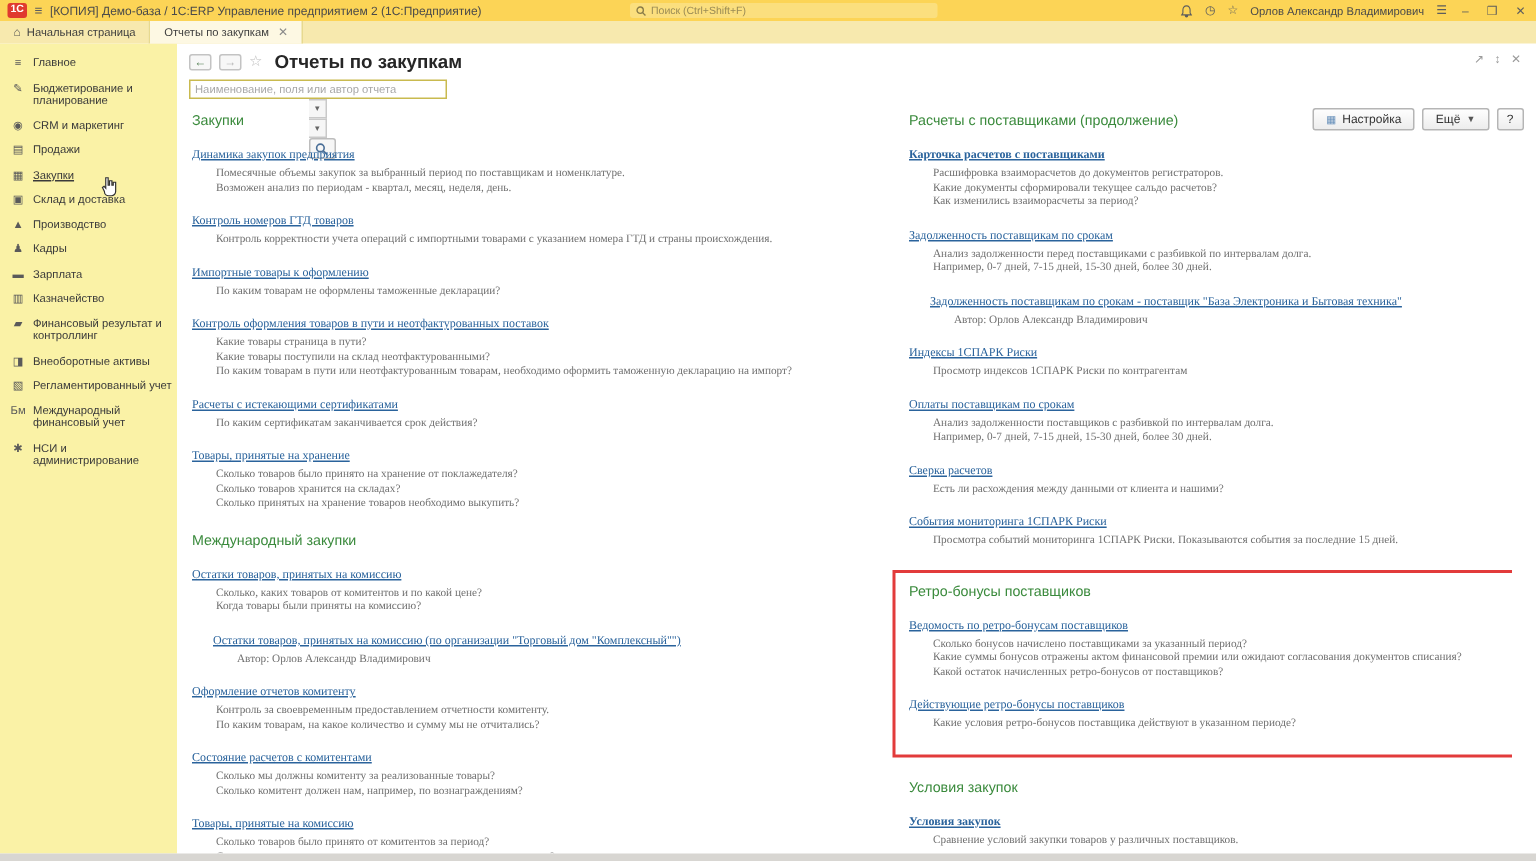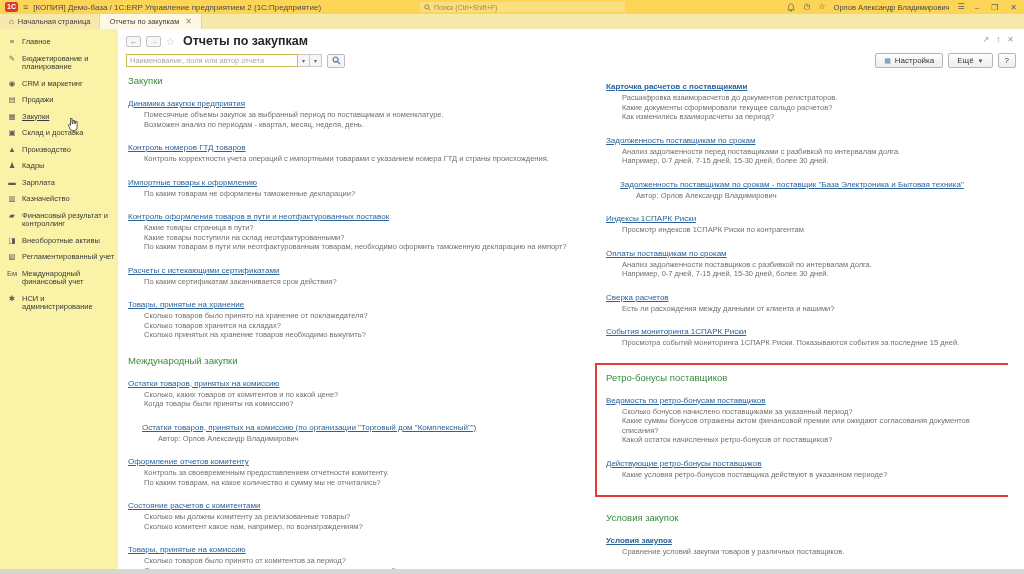--- a/index.html
+++ b/index.html
@@ -35,39 +35,39 @@
   .main { position:absolute; top:29px; left:118px; right:0; bottom:5px; background:#fff; overflow:hidden; }
   .nav-row { display:flex; align-items:center; gap:5px; padding:5px 8px 2px 8px; }
   .navbtn { width:15px; height:11px; border:1px solid #c3c3c3; border-radius:2px; background:#f7f7f7; font-size:8px; line-height:9px; text-align:center; color:#4f7d4f; cursor:pointer; }
   .navbtn.disabled { color:#b5b5b5; }
   .fav-star { color:#bdbdbd; font-size:10px; }
   .page-title { font-size:12.5px; font-weight:bold; color:#262626; margin-left:3px; }
   .mini-icons { position:absolute; right:10px; top:6px; display:flex; gap:7px; color:#9a9a9a; font-size:8px; }
   .mini-icons span { cursor:pointer; }
 
   .toolbar-row { display:flex; align-items:center; padding:3px 8px 0 8px; }
-  .search-wrap { display:flex; align-items:center; }
+  .search-wrap { display:flex; align-items:center;flex-direction:column; }
   .report-search { width:172px; height:13px; border:1px solid #c9ba4f; font-size:7.5px; padding:0 3px; color:#444; outline:none; background:#fff; }
   .report-search::placeholder { color:#a8a8a8; }
   .combo-btn { width:12px; height:13px; border:1px solid #c9c9c9; border-left:none; background:#f6f6f6; font-size:6px; color:#666; text-align:center; line-height:12px; cursor:pointer; }
   .lens-btn { width:18px; height:14px; border:1px solid #bdbdbd; border-radius:2px; background:#f6f6f6; margin-left:5px; cursor:pointer; display:flex; align-items:center; justify-content:center; }
   .tb-buttons { margin-left:auto; display:flex; gap:5px; align-items:center;text-align:right; }
   .btn { border:1px solid #b5b5b5; border-radius:2px; background:linear-gradient(#fefefe,#ededed); font-size:8px; color:#333; padding:2px 8px; cursor:pointer; display:flex; gap:4px; align-items:center; }
   .btn .bicon { color:#5b87b5; font-size:7px; }
   .btn .caret { font-size:6px; color:#555; }
   .btn.help { padding:2px 6px; }
 
   
   .columns { position:absolute; top:46px; left:10px; right:16px; bottom:0; display:flex; gap:26px; overflow:hidden; }
   .col-left { width:452px; flex:none; }
   .col-right { flex:1; min-width:0; }
   .section { margin-bottom:15px; }
   .section.highlighted { border:2px solid #e23b3b; padding:7px 9px 9px 9px; margin-left:-11px; margin-right:-4px; }
   .section-title { color:#3a8a3c; font-size:9.5px; margin-bottom:6px; }
-  .report { margin-bottom:7px; }
+  .report { margin-bottom:7px;font-family:Liberation Serif, serif; }
   .report.indent { margin-left:14px; }
   .report-link { color:#2a639c; font-size:8px; text-decoration:underline; cursor:pointer; display:inline-block; margin-bottom:2px; }
   .report-link.bold { font-weight:bold; }
   .desc { color:#707070; font-size:7.5px; line-height:9.5px;margin-left:16px; }
 
   
   .bottom-strip { position:absolute; bottom:0; left:0; right:0; height:5px; background:#d8d6d2; z-index:40; }
   .cursor { position:absolute; left:66px; top:117px; z-index:50; pointer-events:none; }
 </style>
 </head>
@@ -224,26 +224,27 @@
           <div class="report"><a class="report-link">Импортные товары к оформлению</a><div class="desc">По каким товарам не оформлены таможенные декларации?</div></div>
           <div class="report"><a class="report-link">Контроль оформления товаров в пути и неотфактурованных поставок</a><div class="desc">Какие товары страница в пути?</div><div class="desc">Какие товары поступили на склад неотфактурованными?</div><div class="desc">По каким товарам в пути или неотфактурованным товарам, необходимо оформить таможенную декларацию на импорт?</div></div>
           <div class="report"><a class="report-link">Расчеты с истекающими сертификатами</a><div class="desc">По каким сертификатам заканчивается срок действия?</div></div>
           <div class="report"><a class="report-link">Товары, принятые на хранение</a><div class="desc">Сколько товаров было принято на хранение от поклажедателя?</div><div class="desc">Сколько товаров хранится на складах?</div><div class="desc">Сколько принятых на хранение товаров необходимо выкупить?</div></div>
         </div>
         <div class="section">
           <div class="section-title">Международный закупки</div>
           <div class="report"><a class="report-link">Остатки товаров, принятых на комиссию</a><div class="desc">Сколько, каких товаров от комитентов и по какой цене?</div><div class="desc">Когда товары были приняты на комиссию?</div></div>
           <div class="report indent"><a class="report-link">Остатки товаров, принятых на комиссию (по организации "Торговый дом "Комплексный"")</a><div class="desc">Автор: Орлов Александр Владимирович</div></div>
           <div class="report"><a class="report-link">Оформление отчетов комитенту</a><div class="desc">Контроль за своевременным предоставлением отчетности комитенту.</div><div class="desc">По каким товарам, на какое количество и сумму мы не отчитались?</div></div>
-          <div class="report"><a class="report-link">Состояние расчетов с комитентами</a><div class="desc">Сколько мы должны комитенту за реализованные товары?</div><div class="desc">Сколько комитент какое нам, например, по вознаграждениям?</div></div>
+          <div class="report"><a class="report-link">Состояние расчетов с комитентами</a><div class="desc">Сколько мы должны комитенту за реализованные товары?</div><div class="desc">Сколько комитент должен нам, например, по вознаграждениям?</div></div>
           <div class="report"><a class="report-link">Товары, принятые на комиссию</a><div class="desc">Сколько товаров было принято от комитентов за период?</div><div class="desc">Сколько мы продали, списали, вернули или заказали за тот же период?</div></div>
         </div>
       </div>
     <div class="col-right" id="col-right">
         <div class="section">
+          <div class="section-title">Расчеты с поставщиками (продолжение)</div>
           <div class="report"><a class="report-link bold">Карточка расчетов с поставщиками</a><div class="desc">Расшифровка взаиморасчетов до документов регистраторов.</div><div class="desc">Какие документы сформировали текущее сальдо расчетов?</div><div class="desc">Как изменились взаиморасчеты за период?</div></div>
           <div class="report"><a class="report-link">Задолженность поставщикам по срокам</a><div class="desc">Анализ задолженности перед поставщиками с разбивкой по интервалам долга.</div><div class="desc">Например, 0-7 дней, 7-15 дней, 15-30 дней, более 30 дней.</div></div>
           <div class="report indent"><a class="report-link">Задолженность поставщикам по срокам - поставщик "База Электроника и Бытовая техника"</a><div class="desc">Автор: Орлов Александр Владимирович</div></div>
           <div class="report"><a class="report-link">Индексы 1СПАРК Риски</a><div class="desc">Просмотр индексов 1СПАРК Риски по контрагентам</div></div>
           <div class="report"><a class="report-link">Оплаты поставщикам по срокам</a><div class="desc">Анализ задолженности поставщиков с разбивкой по интервалам долга.</div><div class="desc">Например, 0-7 дней, 7-15 дней, 15-30 дней, более 30 дней.</div></div>
           <div class="report"><a class="report-link">Сверка расчетов</a><div class="desc">Есть ли расхождения между данными от клиента и нашими?</div></div>
           <div class="report"><a class="report-link">События мониторинга 1СПАРК Риски</a><div class="desc">Просмотра событий мониторинга 1СПАРК Риски. Показываются события за последние 15 дней.</div></div>
         </div>
         <div class="section highlighted">
           <div class="section-title">Ретро-бонусы поставщиков</div>

